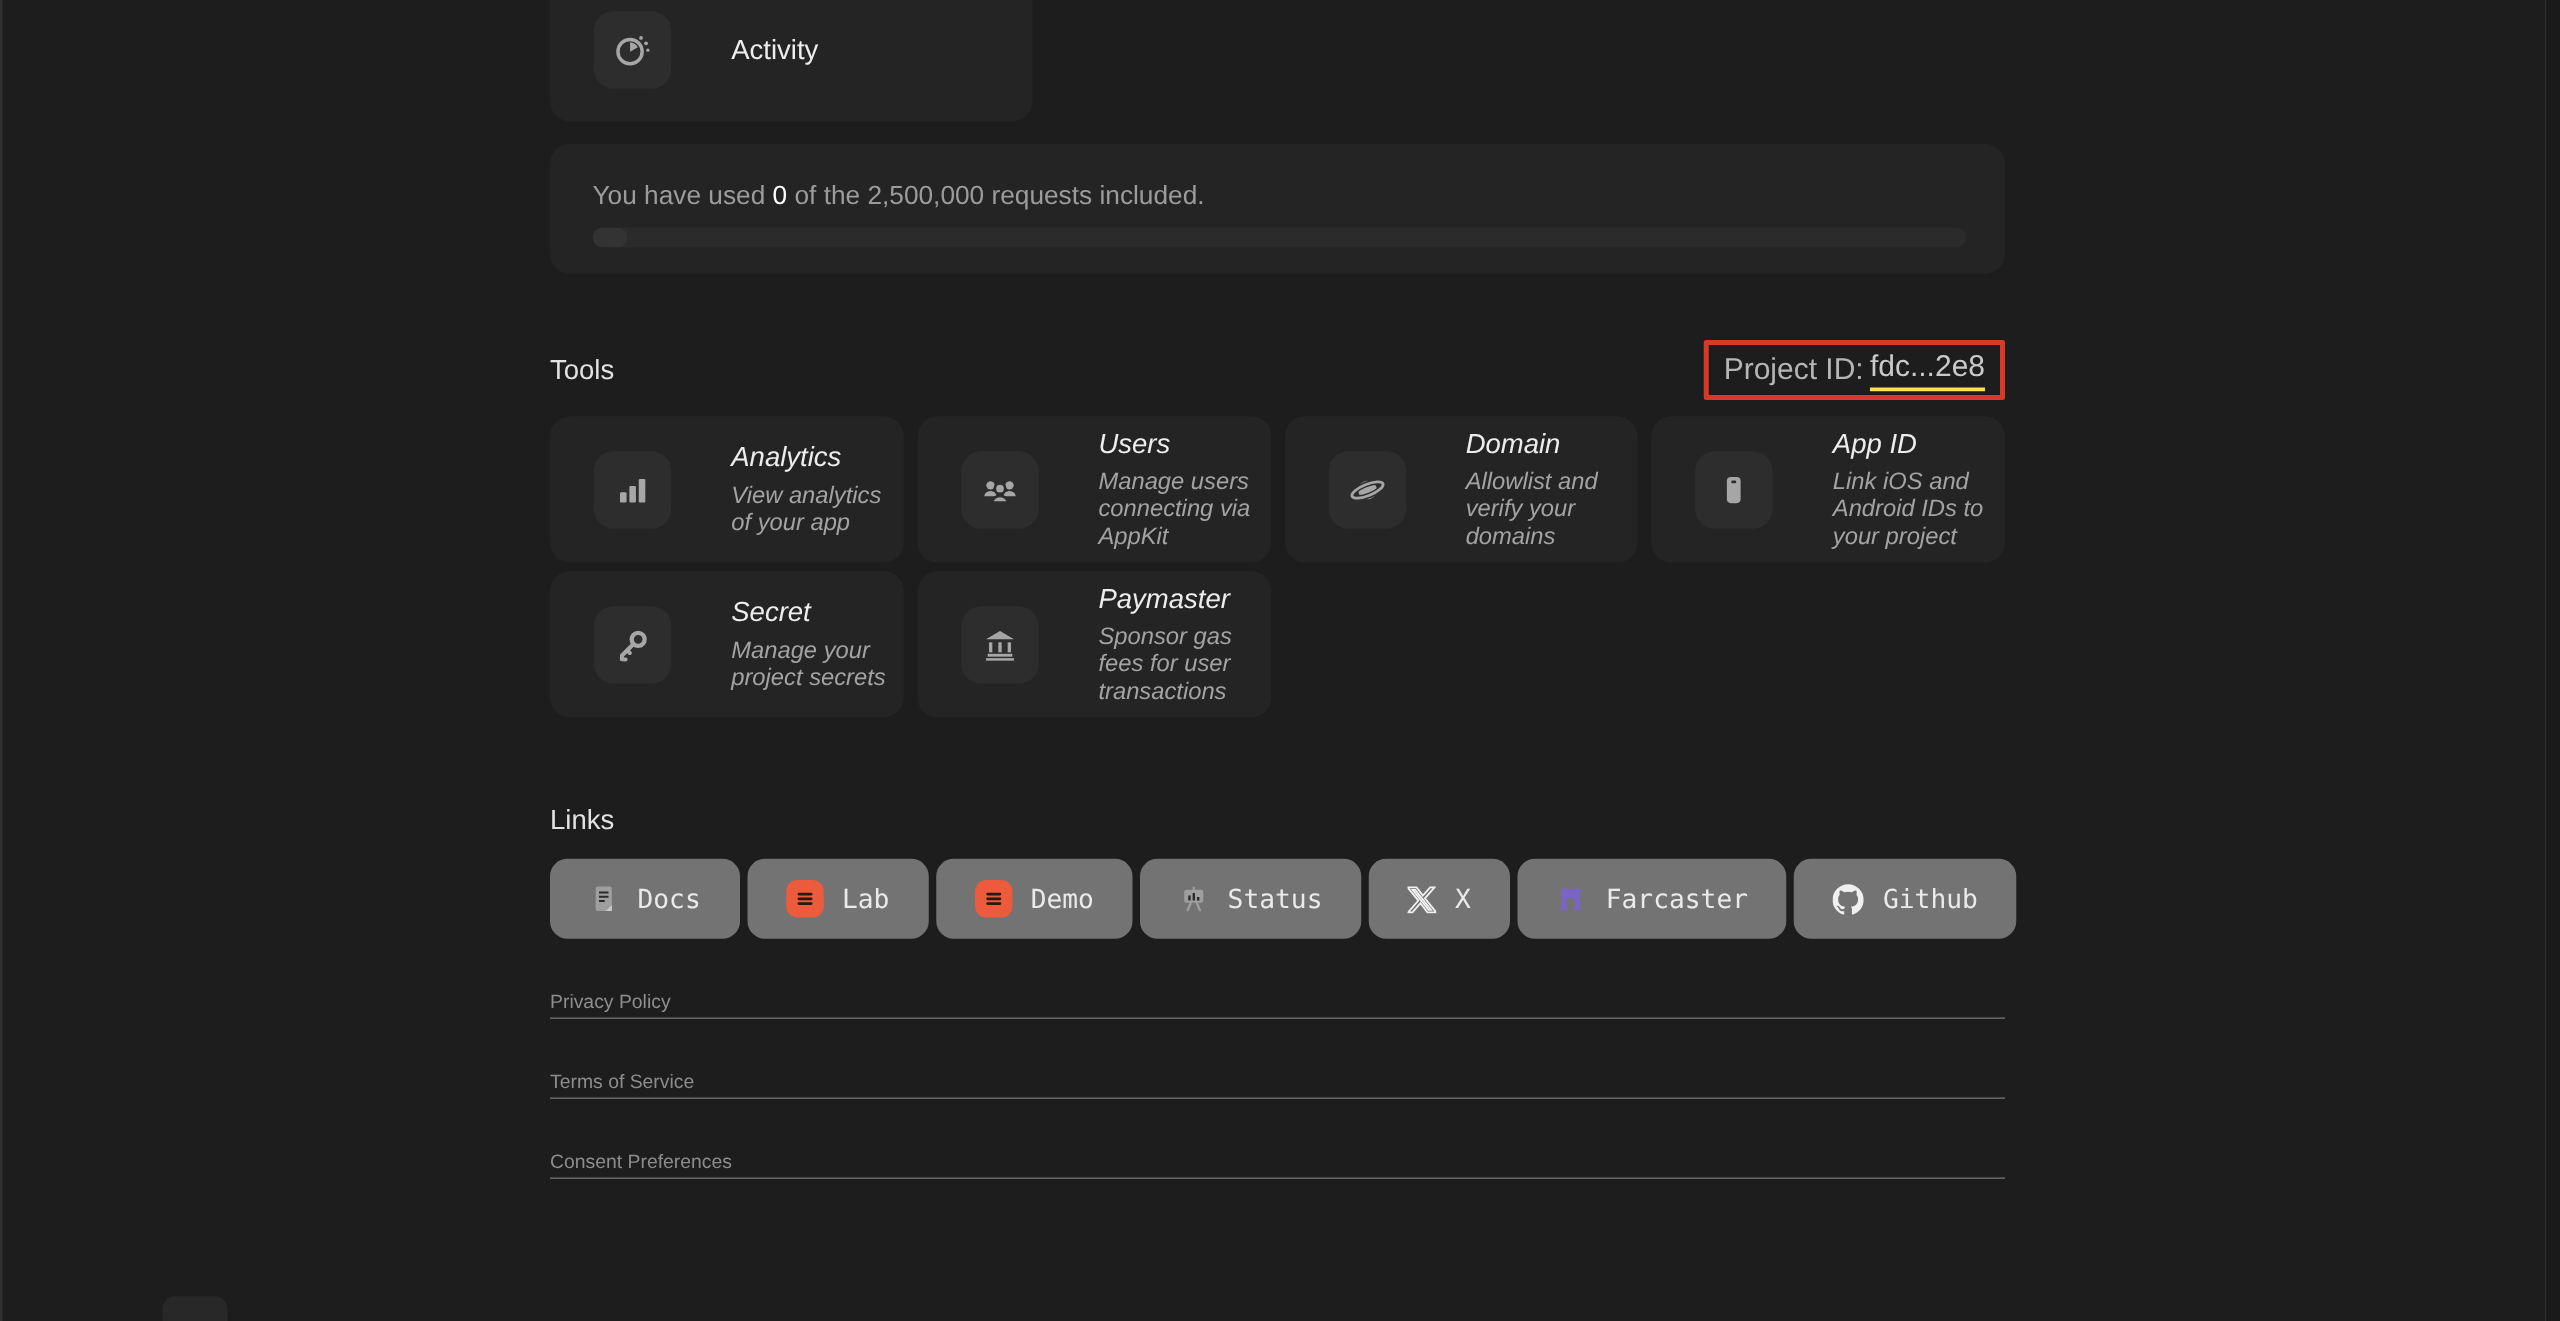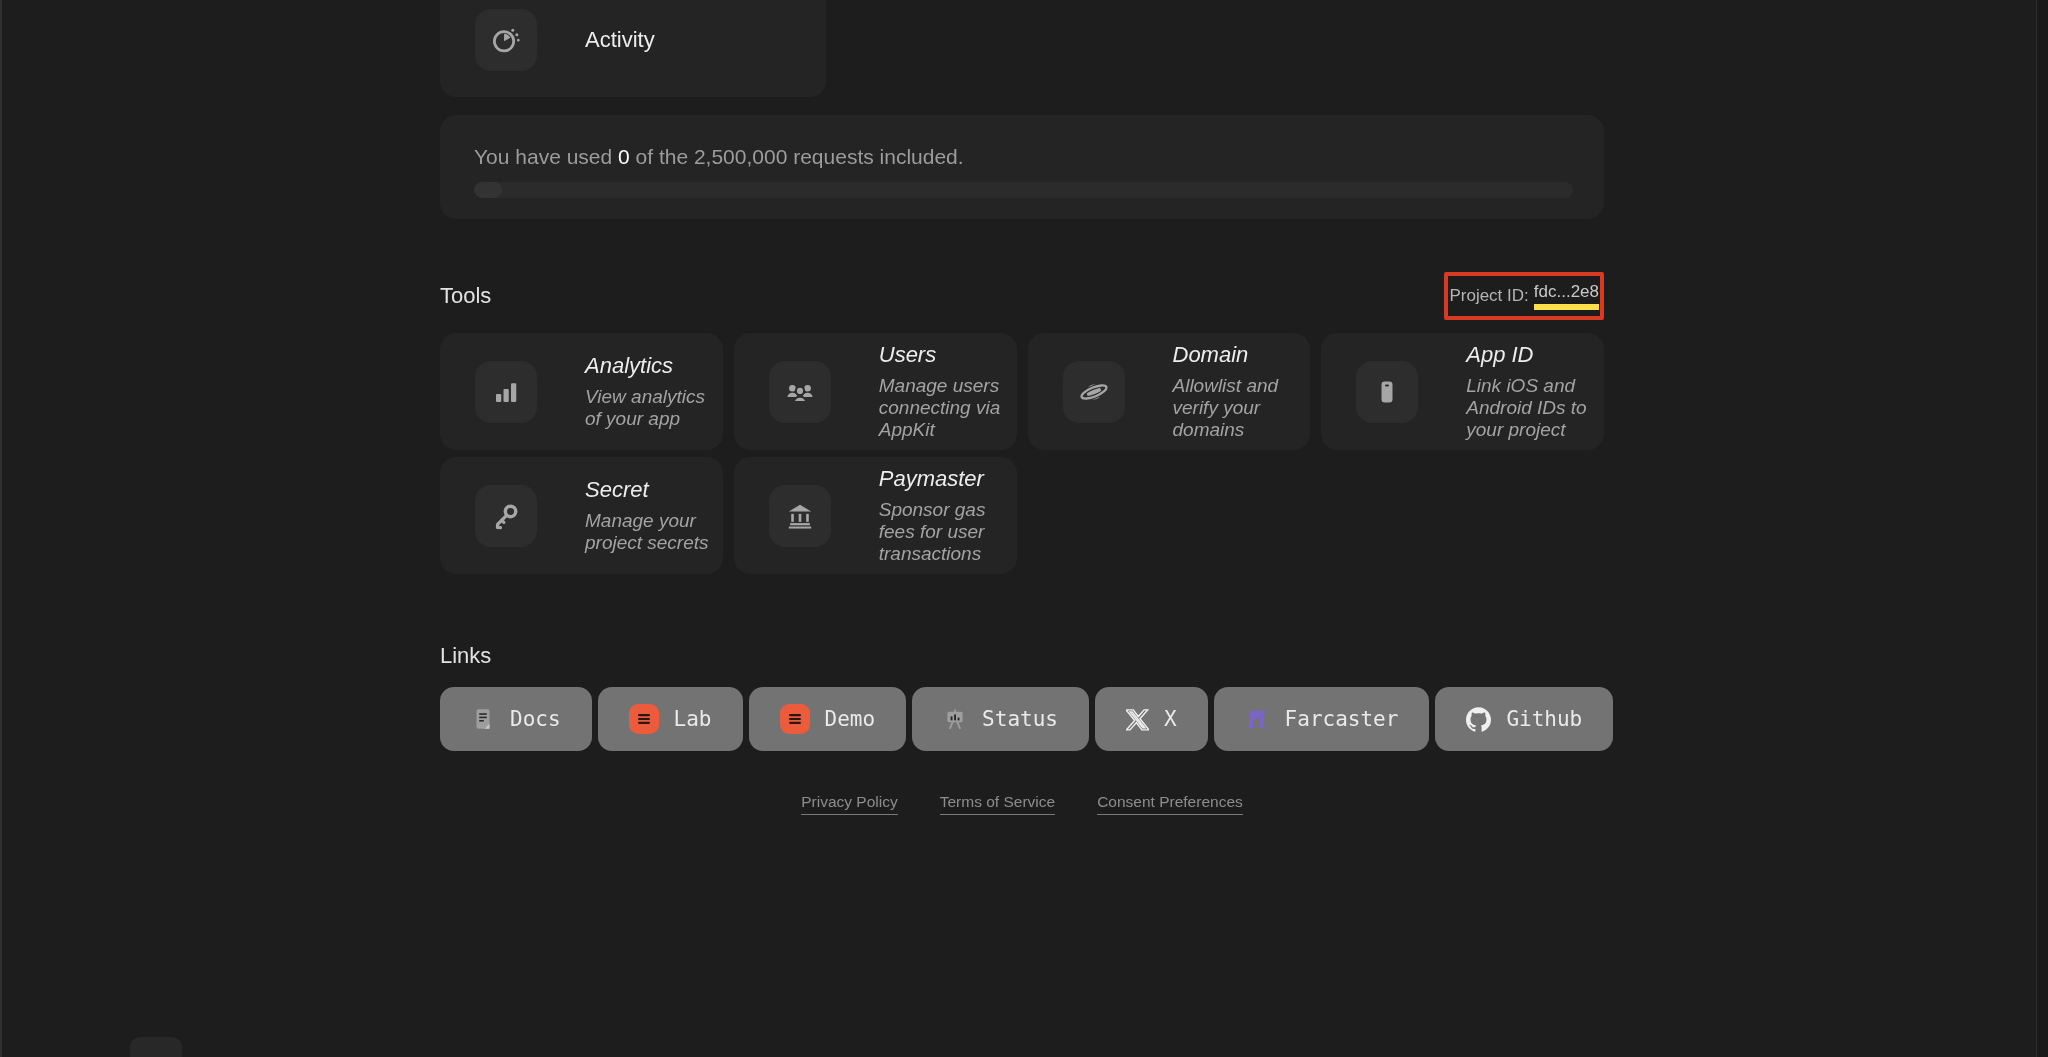--- a/index.html
+++ b/index.html
@@ -47,25 +47,25 @@
     background: #333333; border-radius: 9px;
   }
 
   
   .tools-row {
     margin-top: 53px; display: flex; align-items: center; justify-content: space-between;
     height: 48px;
   }
   .project-id-box {
     border: 4px solid #d93a26; border-radius: 2px;
-    height: 48px; display: flex; align-items: center; padding: 0 1px;
-    font-size: 17px; color: #b5b5b5; white-space: nowrap;
+    height: 48px; display: flex; align-items: center; padding: 0 12px;
+    font-size: 24px; color: #b5b5b5; white-space: nowrap;
   }
   .project-id-box .pid-value {
-    color: #c9c9c9; border-bottom: 6px solid #fde047; padding-bottom: 2px; margin-left: 5px;
+    color: #c9c9c9; border-bottom: 3px solid #fde047; padding-bottom: 2px; margin-left: 5px;
     cursor: pointer;
   }
 
   
   .tools-grid {
     margin-top: 13px;
     display: grid; grid-template-columns: 1fr 1fr 1fr 1fr;
     column-gap: 11px; row-gap: 7px; font-style: italic;
   }
   .tool-card {
@@ -84,21 +84,21 @@
     font-family: "DejaVu Sans Mono", monospace; font-size: 21px; color: #eaeaea;
     cursor: pointer; white-space: nowrap;
   }
   .brand-tile {
     width: 30px; height: 30px; border-radius: 9px;
     display: flex; align-items: center; justify-content: center; flex: 0 0 auto;
   }
   .brand-orange { background: #eb5b3c; }
 
   
-  .footer { margin-top: 42px; display: flex; justify-content: center; gap: 42px; }
+  .footer { margin-top: 42px; display: flex; gap: 42px; flex-direction: column; }
   .footer a {
     font-size: 15.5px; color: #8d8d8d; text-decoration: none;
     border-bottom: 1px solid #7a7a7a; padding-bottom: 3px; cursor: pointer;
   }
 
   
   .scroll-gutter {
     position: absolute; top: 0; right: 0; width: 12px; height: 1057px;
     background: #1a1a1a; border-left: 1px solid #2e2e2e;
   }

